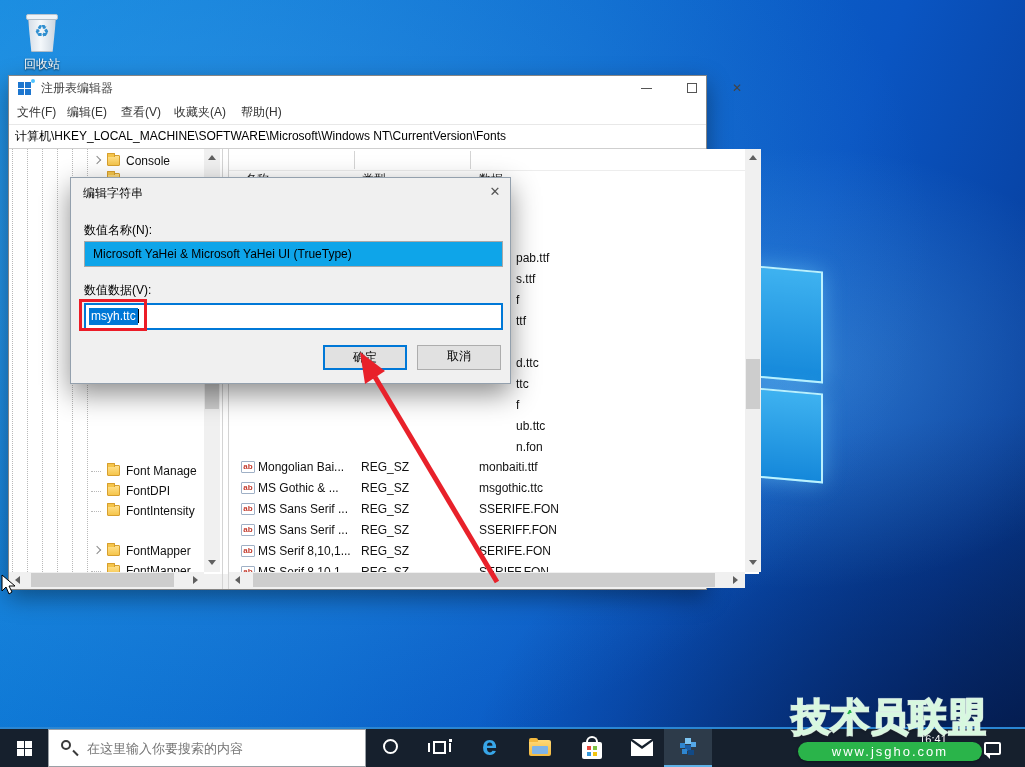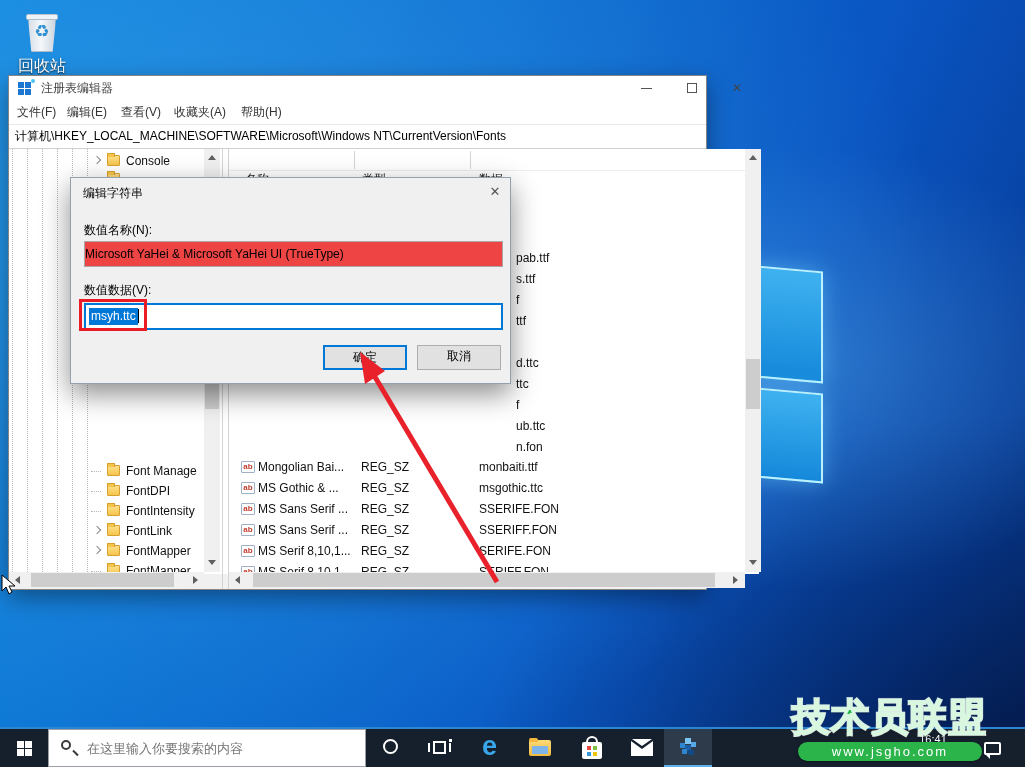--- a/index.html
+++ b/index.html
@@ -42,21 +42,21 @@
   .tri-right{border-top:4px solid transparent;border-bottom:4px solid transparent;border-left:5px solid #5f5f5f;}
   
   .hdr{font-size:12px;color:#222;line-height:20px;margin-top:19px;}
   .ab-icon{width:14px;height:12px;background:#fff;border:1px solid #9fb0c6;border-radius:1px;
            font-size:8px;line-height:10px;color:#c43b2e;text-align:center;font-weight:bold;}
   .cell{font-size:12px;color:#111;line-height:21px;white-space:nowrap;}
   
   #dlg{left:70px;top:177px;width:441px;height:207px;background:#f0f0f0;border:1px solid #93a0ad;
        box-shadow:0 10px 26px rgba(0,0,0,.45);}
   .dlg-label{font-size:12px;color:#000;}
-  .field{background:#ef4444;border:1px solid #a8a8a8;font-size:12px;color:#000;line-height:24px;padding-left:0;white-space:nowrap;overflow:hidden;}
+  .field{background:#0ea5e9;border:1px solid #a8a8a8;font-size:12px;color:#000;line-height:24px;padding-left:8px;white-space:nowrap;overflow:hidden;}
   .btn{background:#e1e1e1;border:1px solid #adadad;font-size:12px;color:#000;text-align:center;line-height:21px;}
   .btn-default{border:2px solid #0078d7;line-height:20px;}
   
   #taskbar{left:0;top:727px;width:1025px;height:40px;background:#16202d;border-top:2px solid #2a86d3;}
   .tb-icon{top:0;height:38px;}
   
   #wm-title{left:792px;top:692px;font-size:38px;font-weight:bold;color:#23b24b;letter-spacing:1px;
             -webkit-text-stroke:2px rgba(235,255,240,.9);
             text-shadow:0 0 2px rgba(255,255,255,.8),0 2px 3px rgba(0,0,0,.35);white-space:nowrap;}
   #wm-pill{left:798px;top:742px;width:184px;height:19px;background:#2ab44a;border-radius:10px;
@@ -70,21 +70,21 @@
 
   <div class="pane" style="top:268px;height:112px;"></div>
   <div class="pane" style="top:390px;height:90px;"></div>
 
   <div class="abs" style="left:14px;top:6px;width:56px;height:66px;">
     <div class="abs" style="left:10px;top:4px;width:36px;height:42px;">
       <div class="abs" style="left:2px;top:4px;width:32px;height:6px;background:#eef3f8;border:1px solid #b9c4cf;border-radius:2px;"></div>
       <div class="abs" style="left:4px;top:9px;width:28px;height:33px;background:linear-gradient(90deg,#d7dfe8,#f4f8fb 45%,#cdd7e1);border:1px solid #b0bcc7;border-radius:0 0 3px 3px;clip-path:polygon(0 0,100% 0,88% 100%,12% 100%);"></div>
       <div class="abs" style="left:8px;top:12px;width:20px;height:20px;color:#2f8fd0;font-size:17px;line-height:20px;text-align:center;">♻</div>
     </div>
-    <div class="abs" style="left:0;top:50px;width:56px;text-align:center;font-size:16px;color:#fff;text-shadow:0 1px 2px rgba(0,0,0,.8);">回收站</div>
+    <div class="abs" style="left:0;top:50px;width:56px;text-align:center;font-size:12px;color:#fff;text-shadow:0 1px 2px rgba(0,0,0,.8);">回收站</div>
   </div>
 
   <div id="win" class="abs">
 
     <div class="abs titlebar">
       <span class="abs" style="left:9px;top:6px;width:6px;height:6px;background:#1d76cf;box-shadow:7px 0 #1d76cf,0 7px #1d76cf,7px 7px #1d76cf;"></span>
       <span class="abs" style="left:22px;top:3px;width:4px;height:4px;background:#4ec3ff;border-radius:50%;"></span>
       <span class="abs" style="left:32px;top:4px;font-size:12px;color:#444;">注册表编辑器</span>
       <span class="abs winbtn" style="left:614px;">
           <span class="abs" style="left:18px;top:12px;width:11px;height:1px;background:#555;"></span>
@@ -131,25 +131,20 @@
       <div class="abs" style="left:0;top:332px;width:195px;height:20px;">
         <span class="abs stub" style="left:82px;top:10px;"></span>
         <span class="abs folder" style="left:98px;top:4px;"></span>
         <span class="abs tree-label" style="left:117px;top:3px;">FontDPI</span>
       </div>
       <div class="abs" style="left:0;top:352px;width:195px;height:20px;">
         <span class="abs stub" style="left:82px;top:10px;"></span>
         <span class="abs folder" style="left:98px;top:4px;"></span>
         <span class="abs tree-label" style="left:117px;top:3px;">FontIntensity</span>
       </div>
-      <div class="abs" style="left:0;top:372px;width:195px;height:20px;">
-        <span class="abs chev" style="left:85px;top:6px;"></span>
-        <span class="abs folder" style="left:98px;top:4px;"></span>
-        <span class="abs tree-label" style="left:117px;top:3px;">FontLink</span>
-      </div>
       <div class="abs" style="left:0;top:392px;width:195px;height:20px;">
         <span class="abs chev" style="left:85px;top:6px;"></span>
         <span class="abs folder" style="left:98px;top:4px;"></span>
         <span class="abs tree-label" style="left:117px;top:3px;">FontMapper</span>
       </div>
       <div class="abs" style="left:0;top:412px;width:195px;height:20px;">
         <span class="abs stub" style="left:82px;top:10px;"></span>
         <span class="abs folder" style="left:98px;top:4px;"></span>
         <span class="abs tree-label" style="left:117px;top:3px;">FontMapper</span>
       </div>

